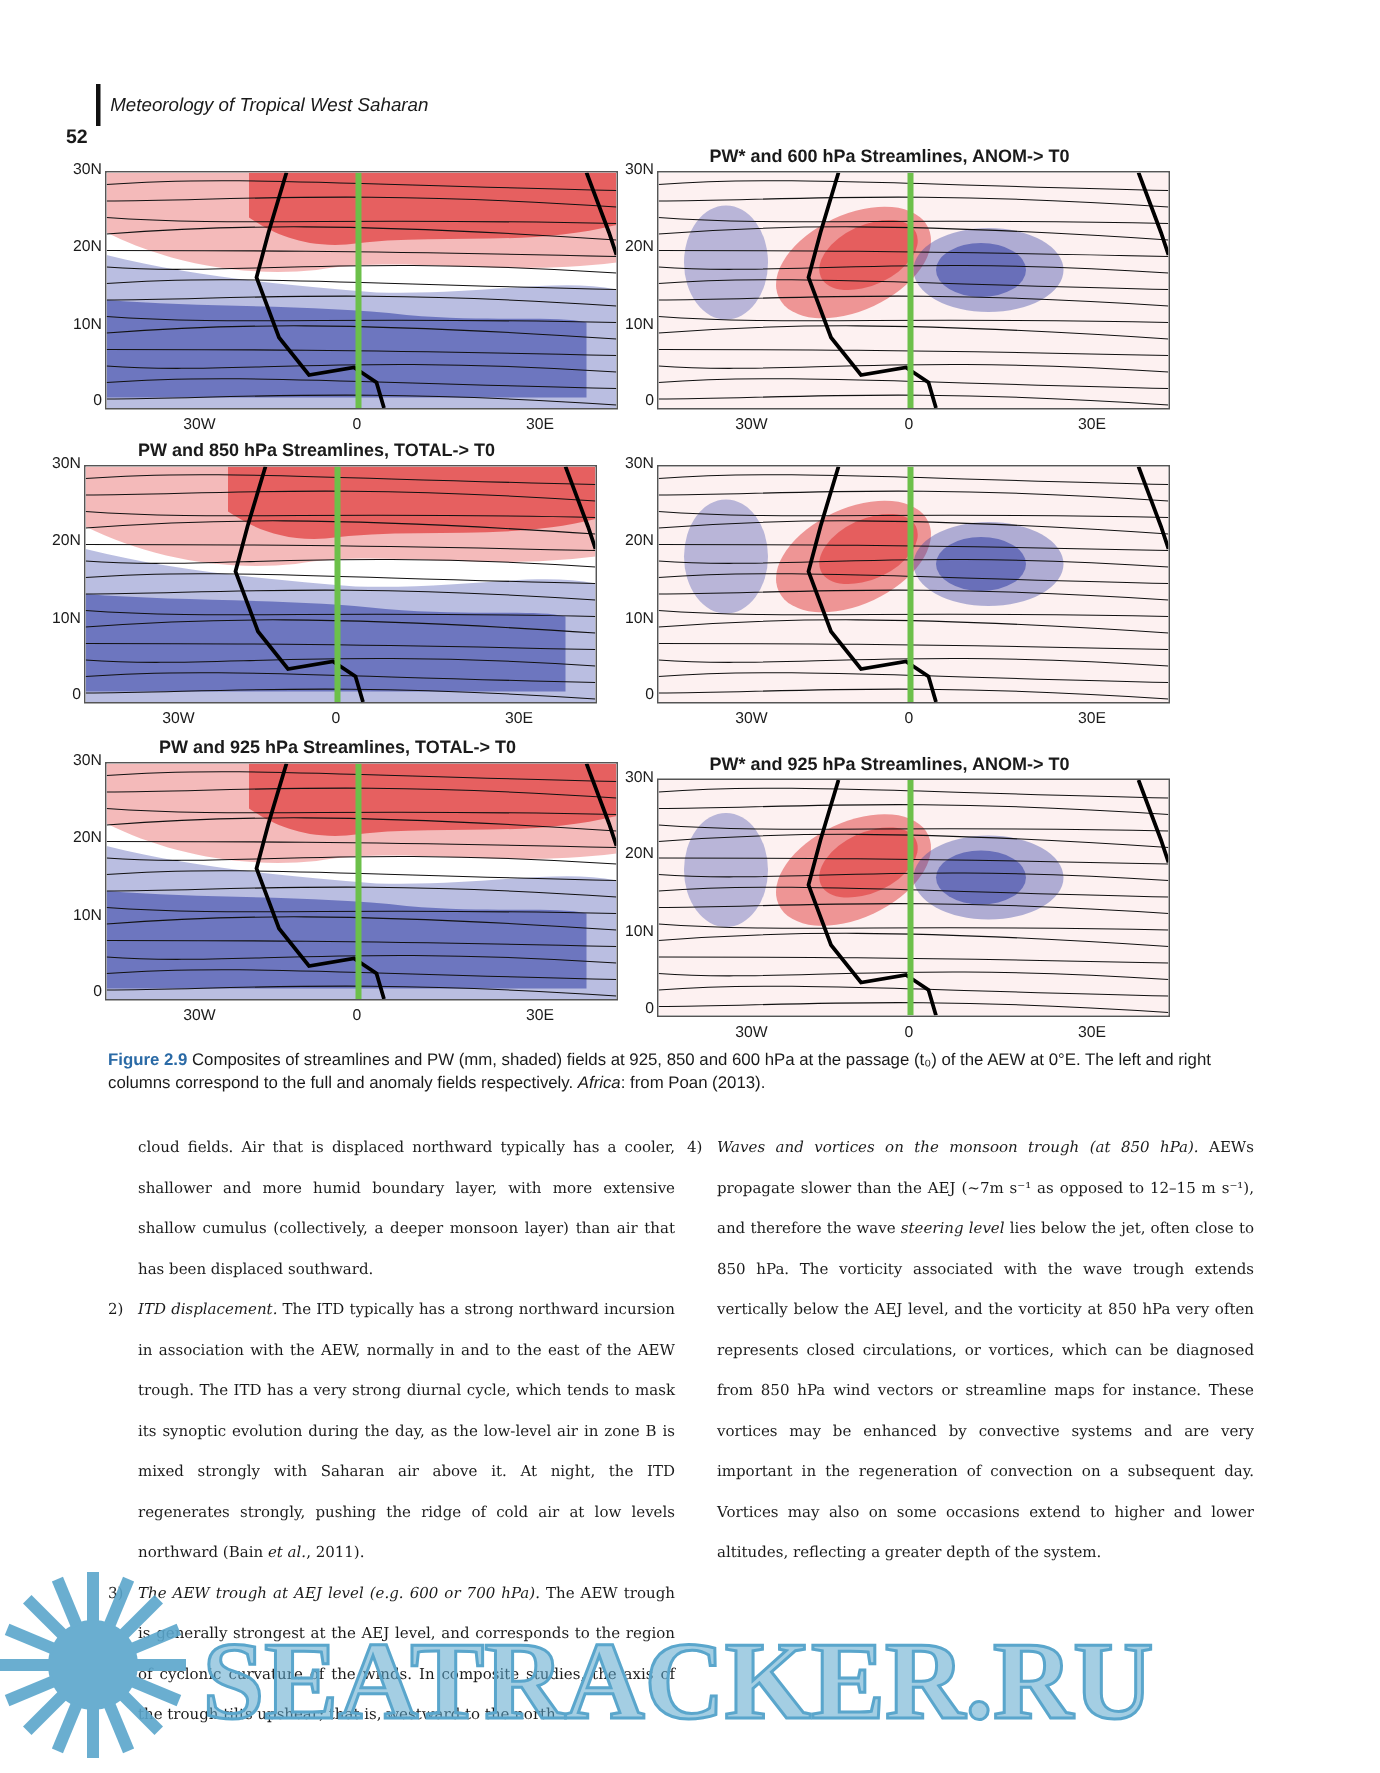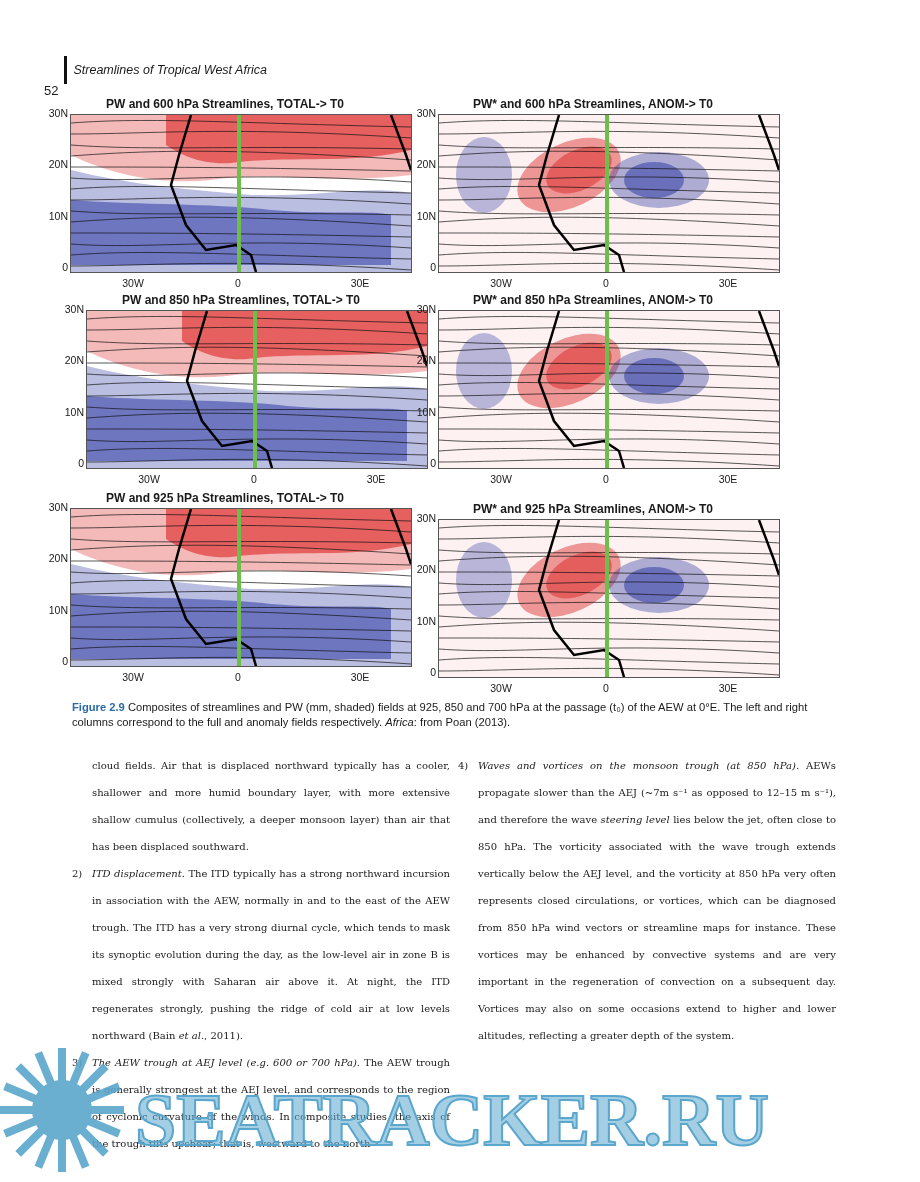--- a/index.html
+++ b/index.html
@@ -1,18 +1,18 @@
 <!DOCTYPE html>
 <html><head>
   <meta charset="utf-8">
   <style>
     html, body { margin:0; padding:0; }
     body { width:920px; height:1182px; background:#ffffff; position:relative; overflow:hidden; font-family:"DejaVu Serif", serif; color:#1a1a1a; }
     .header { position:absolute; left:44px; top:58px; height:24px; display:flex; align-items:center; }
-    .page-num { font-family:"Liberation Sans", sans-serif; font-size:13px; font-weight:normal; padding-right:6px;margin-top:40px; }
+    .page-num { font-family:"Liberation Sans", sans-serif; font-size:13px; font-weight:bold; padding-right:6px;margin-top:40px; }
     .header-bar { width:3px; height:28px; background:#111; margin-right:6px; }
     .running-title { font-family:"Liberation Sans", sans-serif; font-style:italic; font-size:12.5px; }
 
     .panel { position:absolute; width:370px; height:195px; }
     .panel-title { position:absolute; top:0; left:0; right:0; text-align:center; font-family:"Liberation Sans", sans-serif; font-weight:bold; font-size:12px; }
     .map { position:absolute; left:30px; top:17px; width:340px; height:157px; border:1px solid #555; overflow:hidden; }
     .map svg { width:100%; height:100%; display:block; }
     .ytick { position:absolute; font-family:"Liberation Sans", sans-serif; font-size:10.5px; right:342px; }
     .xtick { position:absolute; font-family:"Liberation Sans", sans-serif; font-size:10.5px; top:180px; transform:translateX(-50%); }
 
@@ -24,26 +24,25 @@
     .li { position:relative; padding-left:0; }
     .li .num { position:absolute; left:-20px; }
     .watermark { position:absolute; left:0; top:1040px; width:920px; height:142px; pointer-events:none; }
   </style>
 </head>
 <body>
 
 <div class="header">
   <span class="page-num">52</span>
   <span class="header-bar"></span>
-  <span class="running-title">Streamlines of Tropical West Africa</span>
+  <span class="running-title">Meteorology of Tropical West Saharan</span>
 </div>
 
 <div id="figure">
     <div class="panel" style="left: 40px; top: 97px;">
-      <div class="panel-title">PW and 600 hPa Streamlines, TOTAL-&gt; T0</div>
       <div class="map">
         <svg viewBox="0 0 340 157" preserveAspectRatio="none">
           <rect width="340" height="157" fill="#fff"></rect>
           <path d="M0 0 H340 V60 C260 70 200 55 140 65 C90 70 40 60 0 40Z" fill="#e03a3a" opacity="0.35"></path>
           <path d="M95 0 H340 V35 C280 50 220 40 160 48 C130 50 110 40 95 30Z" fill="#e03a3a" opacity="0.7"></path>
           <path d="M0 55 C60 70 120 75 180 80 C250 82 300 70 340 78 V157 H0Z" fill="#3a46a8" opacity="0.35"></path>
           <path d="M0 85 C60 90 140 88 200 95 C260 100 300 95 320 100 V150 H0Z" fill="#3a46a8" opacity="0.6"></path>
           <path d="M0 8 C80 2 160 8 340 12" stroke="#111" stroke-width="0.7" fill="none"></path>
           <path d="M0 19 C80 19 160 11 340 23" stroke="#111" stroke-width="0.7" fill="none"></path>
           <path d="M0 30 C80 36 160 30 340 34" stroke="#111" stroke-width="0.7" fill="none"></path>
@@ -101,21 +100,21 @@
         </svg>
       </div>
       <span class="ytick" style="top: 10px;">30N</span>
       <span class="ytick" style="top: 61px;">20N</span>
       <span class="ytick" style="top: 113px;">10N</span>
       <span class="ytick" style="top: 164px;">0</span>
       <span class="xtick" style="left: 93px;">30W</span>
       <span class="xtick" style="left: 198px;">0</span>
       <span class="xtick" style="left: 320px;">30E</span>
     </div>
-    <div class="panel" style="left: 56px; top: 293px;">
+    <div class="panel" style="left: 26px; top: 293px;">
       <div class="panel-title">PW and 850 hPa Streamlines, TOTAL-&gt; T0</div>
       <div class="map">
         <svg viewBox="0 0 340 157" preserveAspectRatio="none">
           <rect width="340" height="157" fill="#fff"></rect>
           <path d="M0 0 H340 V60 C260 70 200 55 140 65 C90 70 40 60 0 40Z" fill="#e03a3a" opacity="0.35"></path>
           <path d="M95 0 H340 V35 C280 50 220 40 160 48 C130 50 110 40 95 30Z" fill="#e03a3a" opacity="0.7"></path>
           <path d="M0 55 C60 70 120 75 180 80 C250 82 300 70 340 78 V157 H0Z" fill="#3a46a8" opacity="0.35"></path>
           <path d="M0 85 C60 90 140 88 200 95 C260 100 300 95 320 100 V150 H0Z" fill="#3a46a8" opacity="0.6"></path>
           <path d="M0 8 C80 2 160 8 340 12" stroke="#111" stroke-width="0.7" fill="none"></path>
           <path d="M0 19 C80 19 160 11 340 23" stroke="#111" stroke-width="0.7" fill="none"></path>
@@ -138,21 +137,20 @@
       </div>
       <span class="ytick" style="top: 10px;">30N</span>
       <span class="ytick" style="top: 61px;">20N</span>
       <span class="ytick" style="top: 113px;">10N</span>
       <span class="ytick" style="top: 164px;">0</span>
       <span class="xtick" style="left: 93px;">30W</span>
       <span class="xtick" style="left: 198px;">0</span>
       <span class="xtick" style="left: 320px;">30E</span>
     </div>
     <div class="panel" style="left: 408px; top: 293px;">
-      <div class="panel-title">PW* and 850 hPa Streamlines, ANOM-&gt; T0</div>
       <div class="map">
         <svg viewBox="0 0 340 157" preserveAspectRatio="none">
           <rect width="340" height="157" fill="#fdf1f1"></rect>
           <ellipse cx="45" cy="60" rx="28" ry="38" fill="#3a46a8" opacity="0.35"></ellipse>
           <ellipse cx="130" cy="60" rx="55" ry="32" transform="rotate(-25 130 60)" fill="#e03a3a" opacity="0.5"></ellipse>
           <ellipse cx="140" cy="55" rx="35" ry="20" transform="rotate(-25 140 55)" fill="#e03a3a" opacity="0.6"></ellipse>
           <ellipse cx="220" cy="65" rx="50" ry="28" fill="#3a46a8" opacity="0.4"></ellipse>
           <ellipse cx="215" cy="65" rx="30" ry="18" fill="#3a46a8" opacity="0.6"></ellipse>
           <path d="M0 8 C80 2 160 8 340 12" stroke="#111" stroke-width="0.7" fill="none"></path>
           <path d="M0 19 C80 19 160 11 340 23" stroke="#111" stroke-width="0.7" fill="none"></path>
@@ -251,21 +249,21 @@
       <span class="ytick" style="top: 113px;">10N</span>
       <span class="ytick" style="top: 164px;">0</span>
       <span class="xtick" style="left: 93px;">30W</span>
       <span class="xtick" style="left: 198px;">0</span>
       <span class="xtick" style="left: 320px;">30E</span>
     </div>
   </div>
 
 <div class="caption">
   <span class="fig">Figure 2.9</span>
-  <span>Composites of streamlines and PW (mm, shaded) fields at 925, 850 and 700 hPa at the passage (t₀) of the AEW at 0°E. The left and right columns correspond to the full and anomaly fields respectively.</span>
+  <span>Composites of streamlines and PW (mm, shaded) fields at 925, 850 and 600 hPa at the passage (t₀) of the AEW at 0°E. The left and right columns correspond to the full and anomaly fields respectively.</span>
   <i>Africa</i><span>: from Poan (2013).</span>
 </div>
 
 <div class="col" style="left:92px;">
   <p>cloud fields. Air that is displaced northward typically has a cooler, shallower and more humid boundary layer, with more extensive shallow cumulus (collectively, a deeper monsoon layer) than air that has been displaced southward.</p>
   <p class="li">
     <span class="num">2)</span><i>ITD displacement.</i><span> The ITD typically has a strong northward incursion in association with the AEW, normally in and to the east of the AEW trough. The ITD has a very strong diurnal cycle, which tends to mask its synoptic evolution during the day, as the low-level air in zone B is mixed strongly with Saharan air above it. At night, the ITD regenerates strongly, pushing the ridge of cold air at low levels northward (Bain </span><i>et al.</i><span>, 2011).</span>
   </p>
   <p class="li">
     <span class="num">3)</span><i>The AEW trough at AEJ level (e.g. 600 or 700 hPa).</i><span> The AEW trough is generally strongest at the AEJ level, and corresponds to the region of cyclonic curvature of the winds. In composite studies, the axis of the trough tilts upshear; that is, westward to the north</span>

